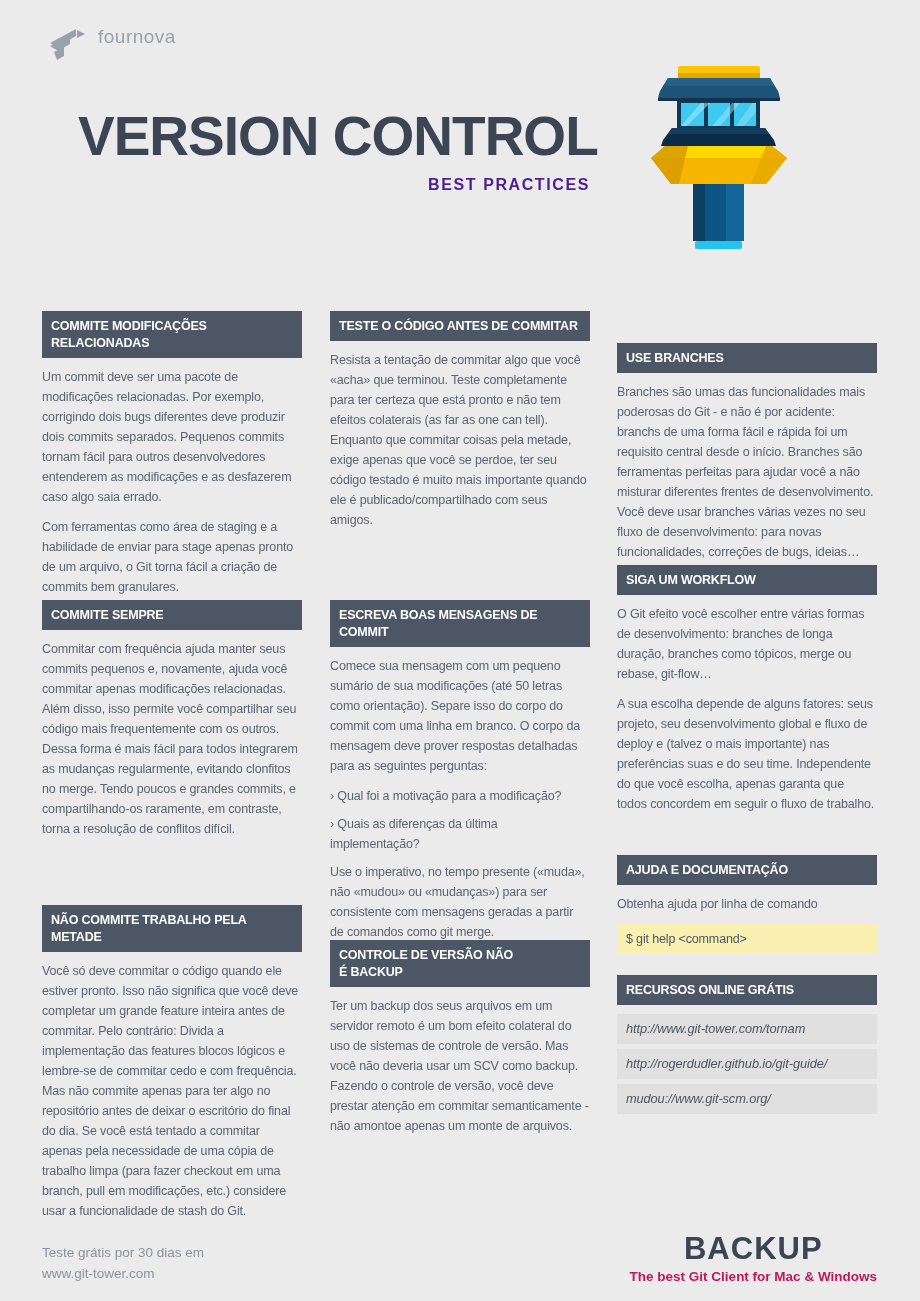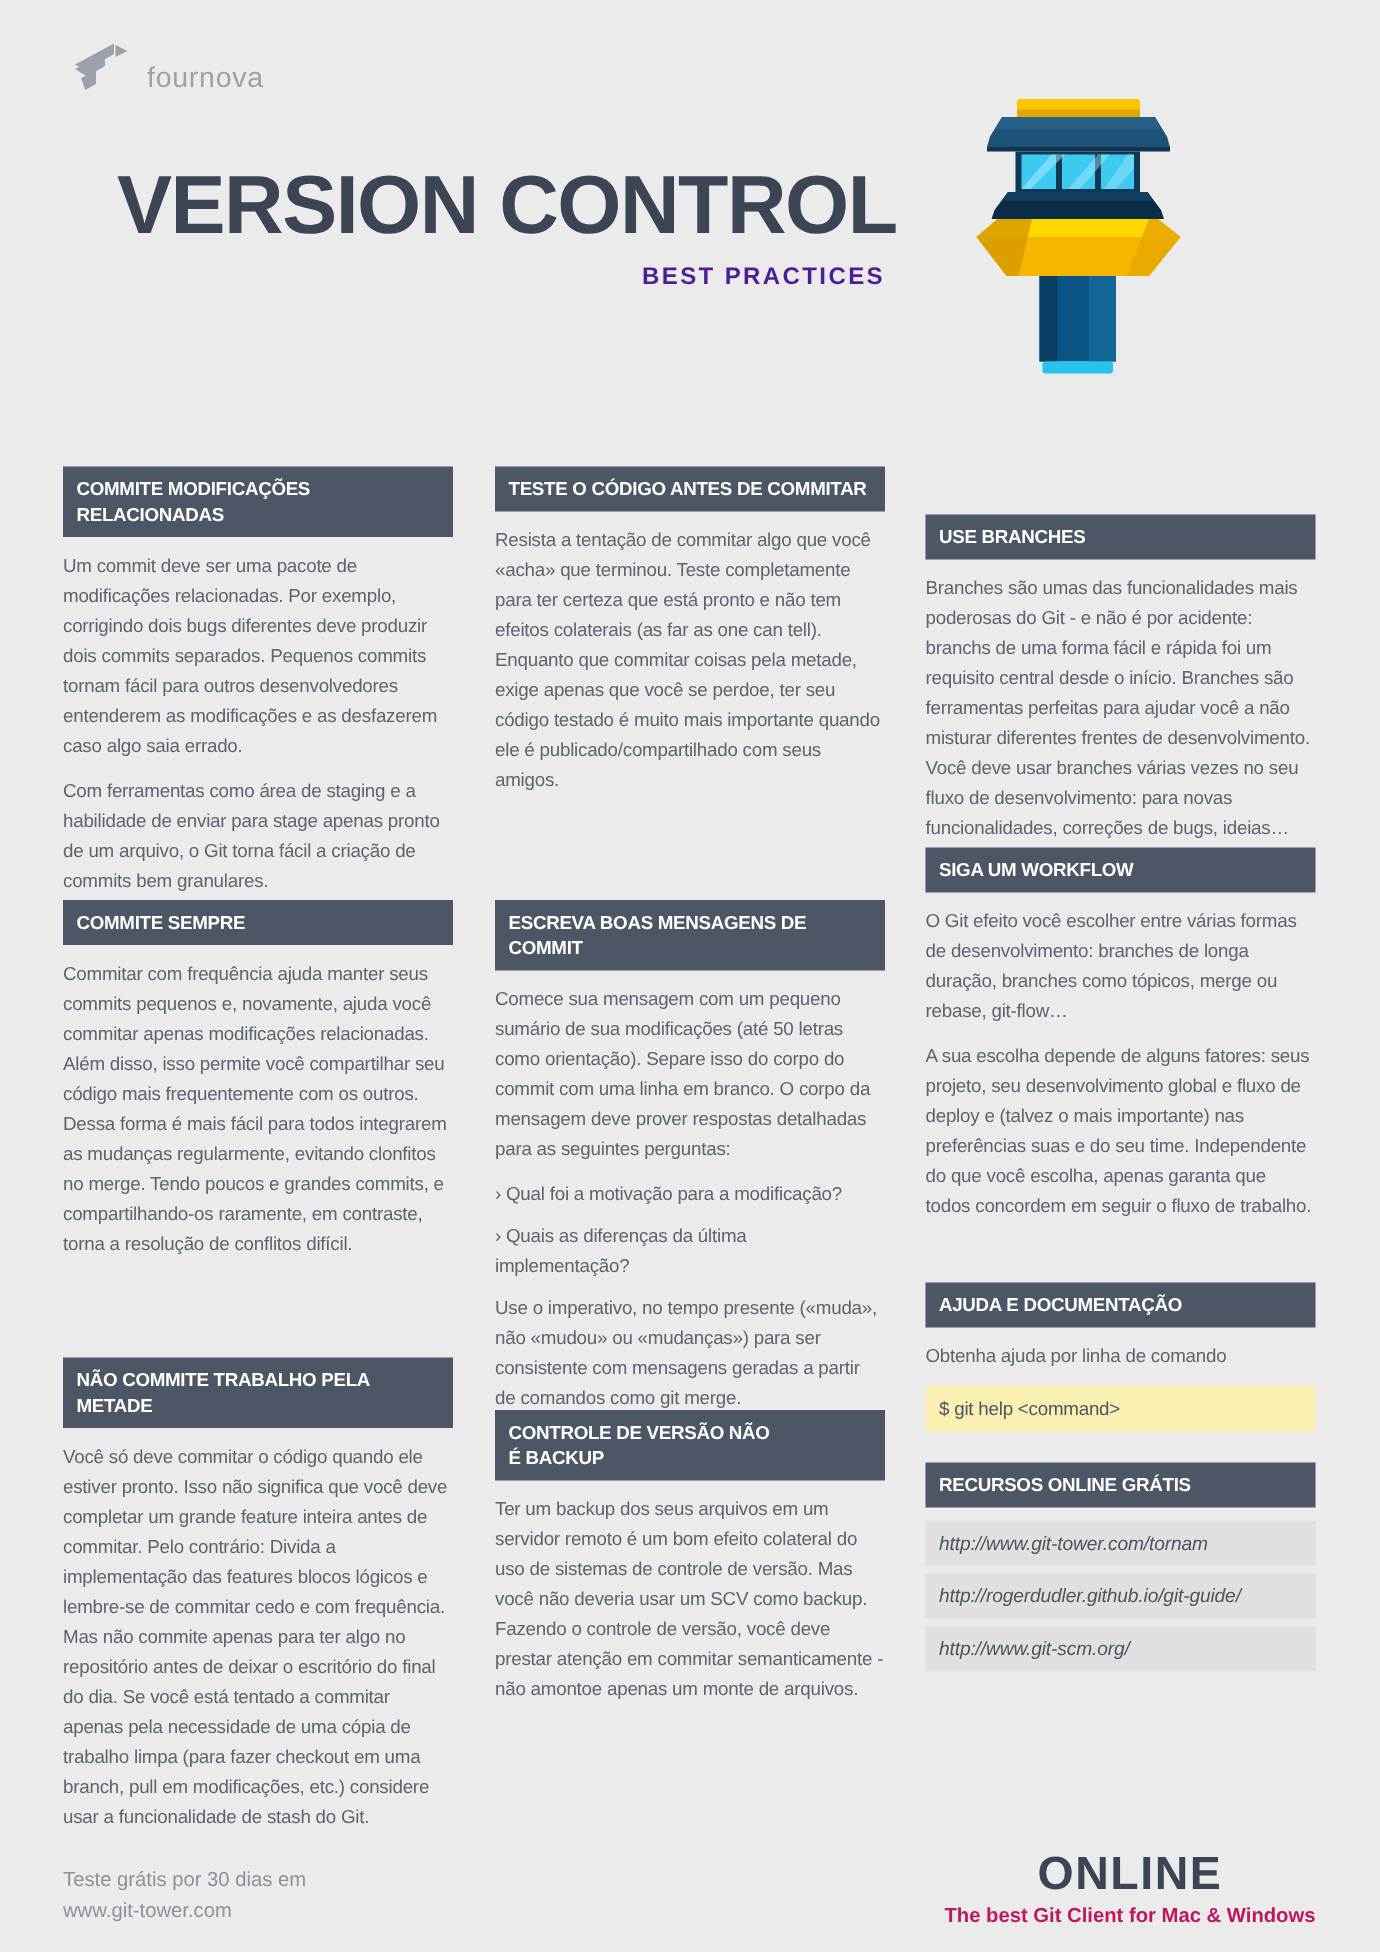--- a/index.html
+++ b/index.html
@@ -6,21 +6,21 @@
   body{
     width:920px;height:1301px;
     background:#ebebeb;
     font-family:"Liberation Sans",sans-serif;
     position:relative;overflow:hidden;
     -webkit-font-smoothing:antialiased;
   }
   .page{position:absolute;inset:0;}
 
   
-  .logo{position:absolute;left:44px;top:26px;display:flex;align-items:flex-end;gap:12px;}
+  .logo{position:absolute;left:44px;top:26px;display:flex;align-items:flex-start;gap:12px;}
   .logo-text{font-size:19px;color:#9aa1ab;letter-spacing:.5px;}
   .title-block{position:absolute;left:78px;top:108px;width:512px;}
   .main-title{
     font-size:55px;font-weight:700;color:#3c4554;
     letter-spacing:-1px;margin:0;line-height:1.05;white-space:nowrap;
   }
   .sub-title{
     text-align:right;font-size:16px;font-weight:700;color:#4c1d95;
     letter-spacing:1.6px;margin-top:10px;
   }
@@ -177,27 +177,27 @@
         <div class="sec-body">
           <p>Obtenha ajuda por linha de comando</p>
           <div class="code">$ git help &lt;command&gt;</div>
         </div>
       </section>
       <section class="section" style="top: 975px;">
         <h2 class="sec-title">RECURSOS ONLINE GRÁTIS</h2>
         <div class="sec-body">
           <div class="linkbar">http://www.git-tower.com/tornam</div>
           <div class="linkbar">http://rogerdudler.github.io/git-guide/</div>
-          <div class="linkbar">http://www.git-scm.org/</div>
+          <div class="linkbar">mudou://www.git-scm.org/</div>
         </div>
       </section>
     </div>
 
   <div class="footer-left">
     <div>Teste grátis por 30 dias em</div>
     <div>www.git-tower.com</div>
   </div>
   <div class="footer-right">
-    <div class="tower-wordmark">ONLINE</div>
+    <div class="tower-wordmark">BACKUP</div>
     <div class="tower-tagline">The best Git Client for Mac &amp; Windows</div>
   </div>
 
 </div>
 
 </body></html>

